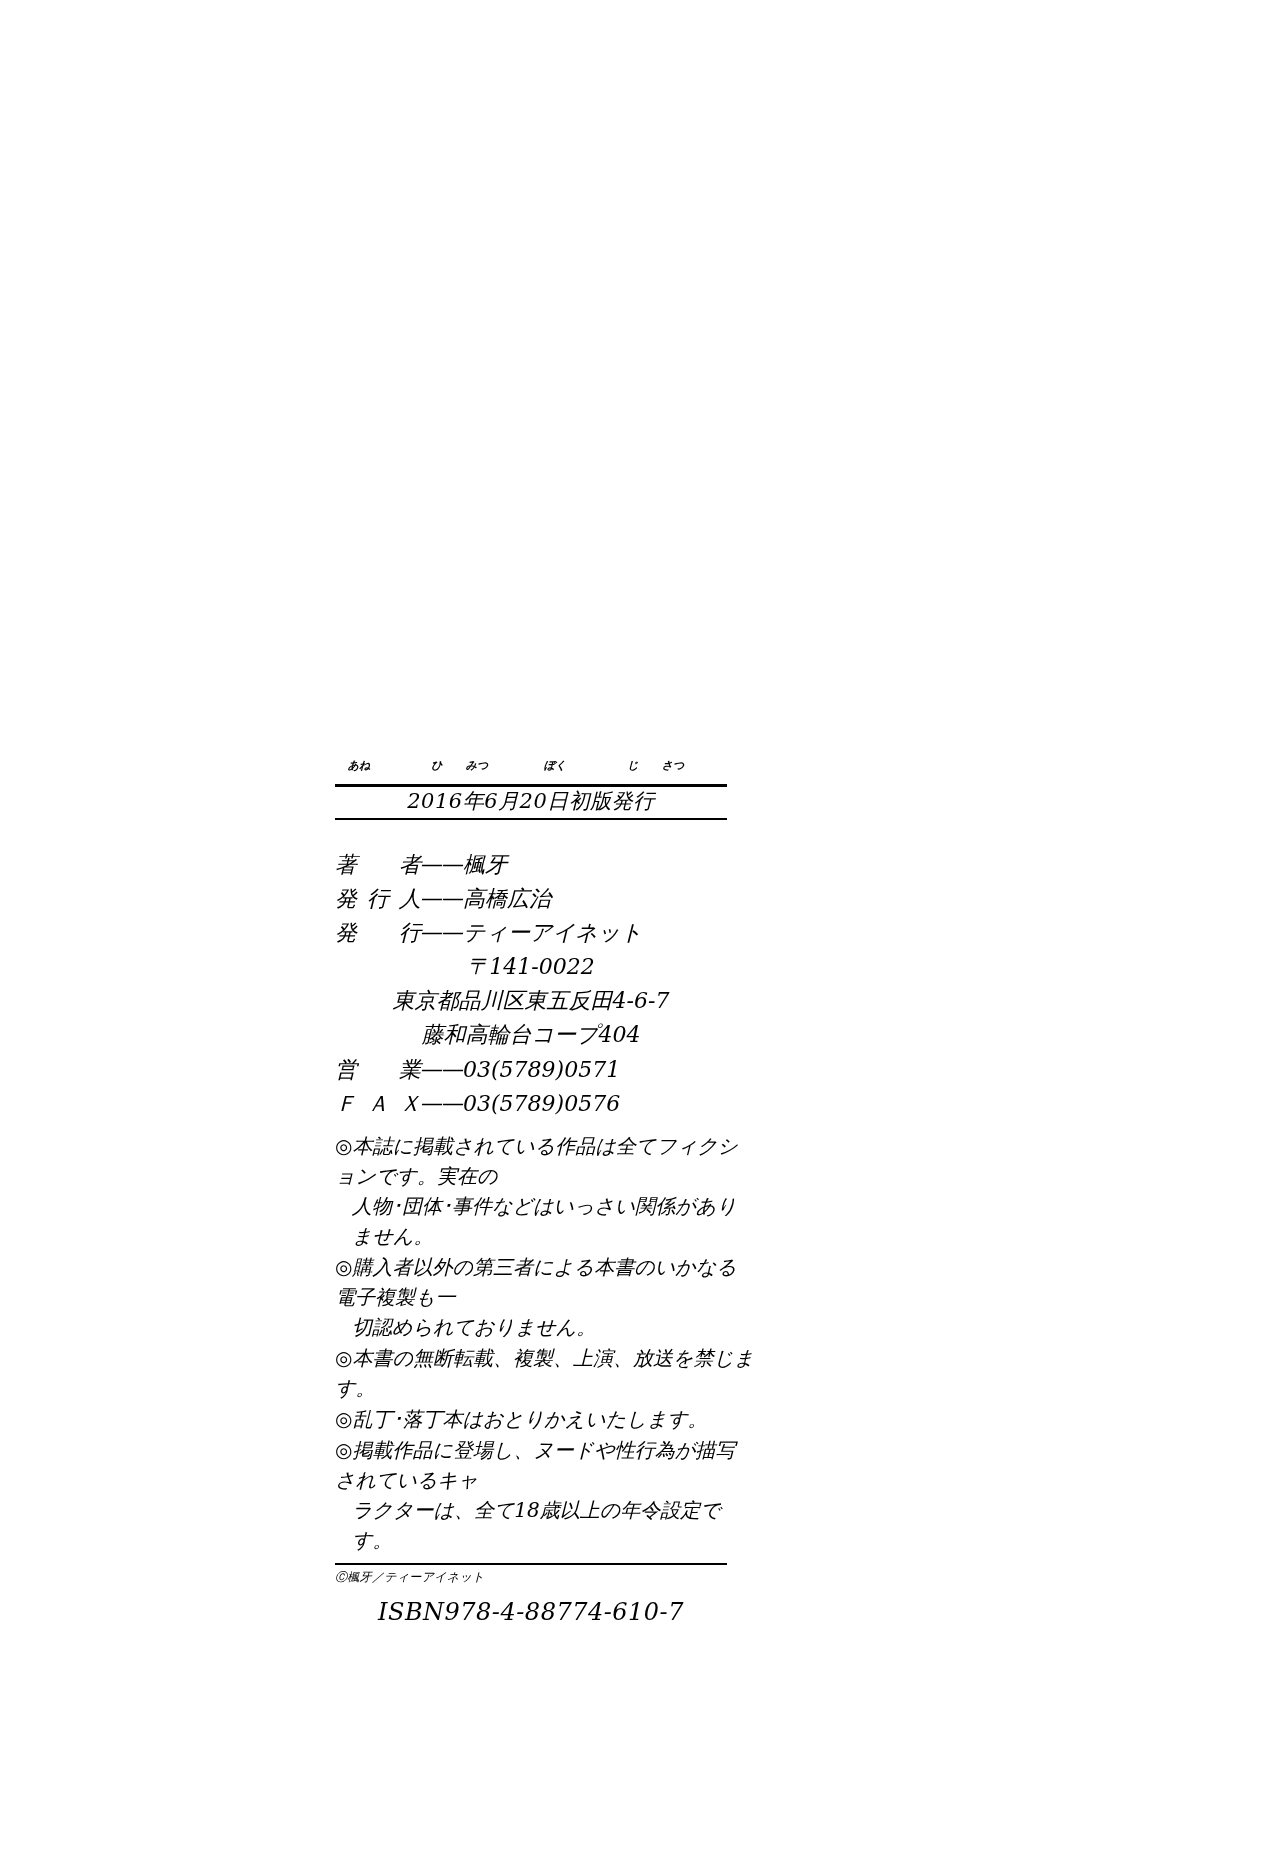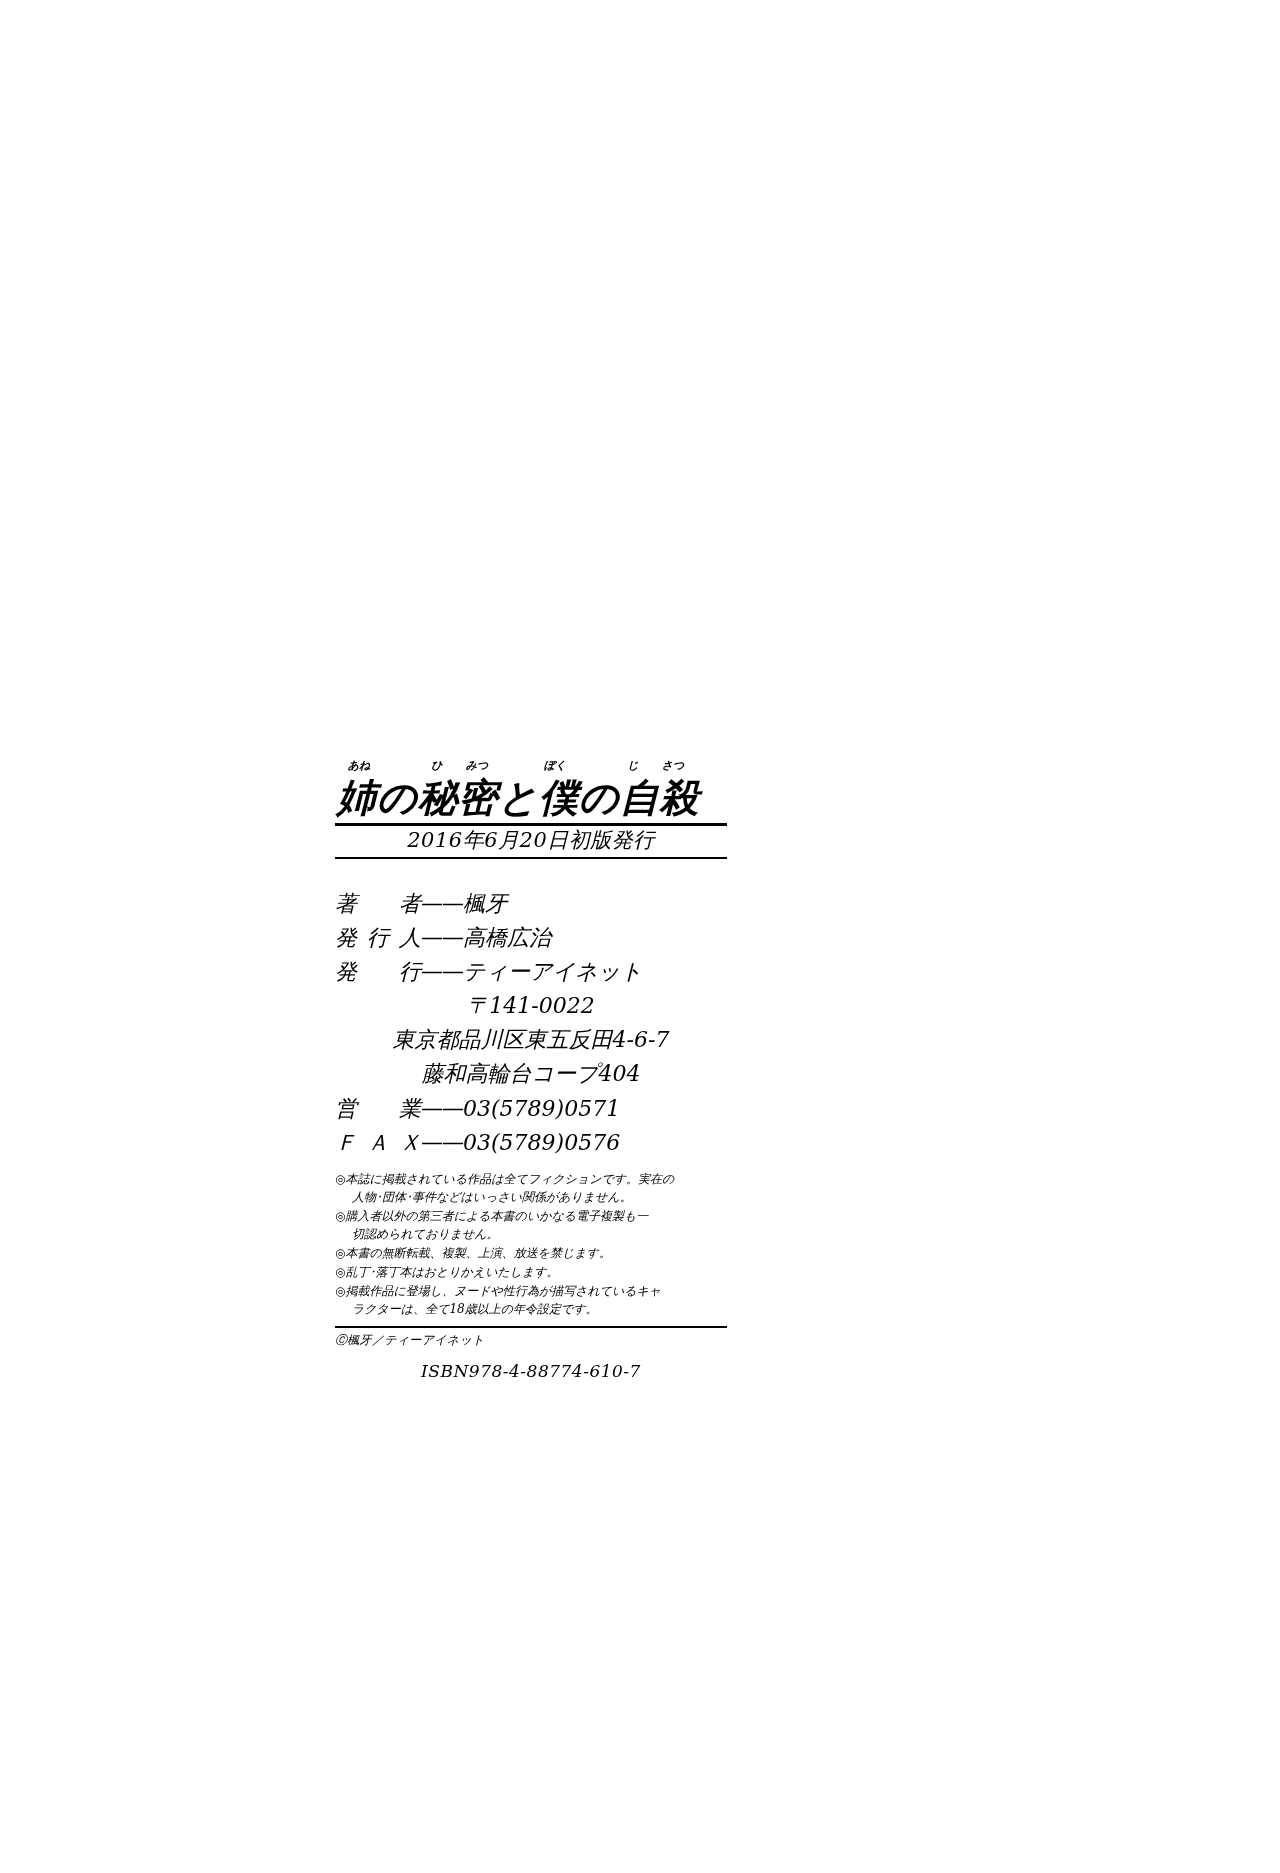--- a/index.html
+++ b/index.html
@@ -98,21 +98,21 @@
   }
   .dash { letter-spacing: -1px; }
   .addr-line {
     text-align: center;
     width: 392px;
     white-space: nowrap;
   }
 
   .notes {
     margin-top: 10px;
-    font-size: 12px;
+    font-size: 20px;
     line-height: 1.5;
     color: #000;
   }
   .note {
     text-indent: 0;
     padding-left: 0;
     margin-bottom: 1px;
     white-space: normal;
   }
   .note .cont {
@@ -126,37 +126,36 @@
     margin: 8px 0 4px 0;
     width: 392px;
   }
   .copyright {
     font-size: 12px;
     color: #000;
     letter-spacing: 0.3px;
   }
   .isbn {
     margin-top: 12px;
-    font-size: 17px;
+    font-size: 24px;
     text-align: center;
     width: 392px;
     letter-spacing: 0.5px;
     color: #000;
   }
 </style>
 </head>
 <body>
 
 <div class="colophon">
 
   <div class="title-line">
     <span class="ruby-row">
       <span class="r1">あね</span><span class="r2">ひ</span><span class="r3">みつ</span><span class="r4">ぼく</span><span class="r5">じ</span><span class="r6">さつ</span>
     </span>
-    <span>姉の秘密と僕の自殺</span>
   </div>
 
   <hr class="title-rule">
 
   <div class="pubdate">2016年6月20日初版発行</div>
 
   <hr class="pubdate-rule">
 
   <div class="credits">
 

